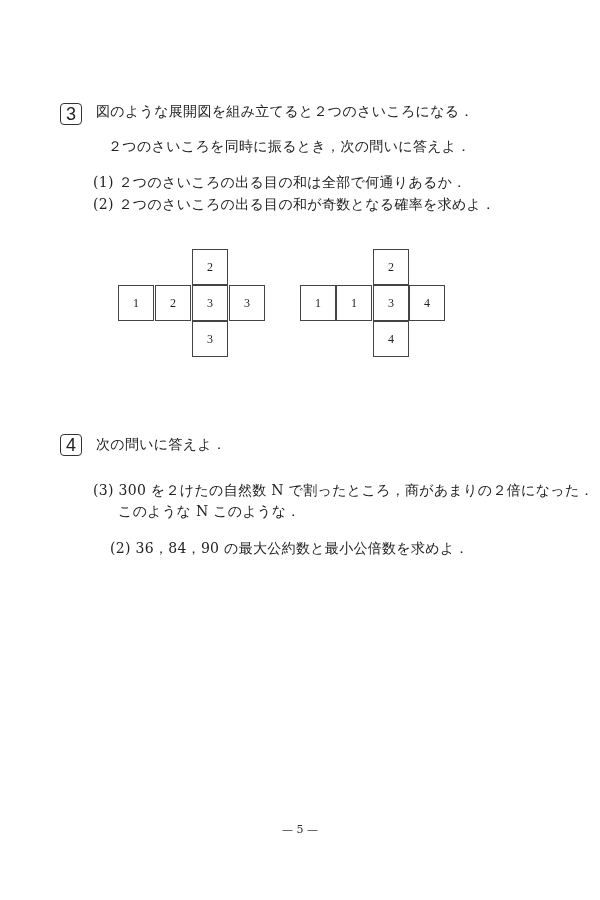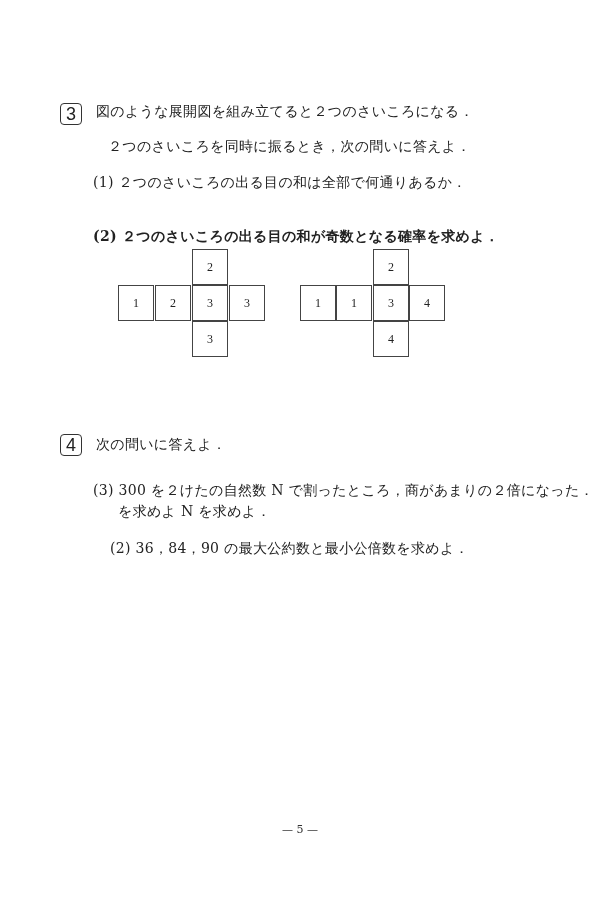--- a/index.html
+++ b/index.html
@@ -16,21 +16,21 @@
   .page-num { position: absolute; left: 0; width: 600px; top: 823px; text-align: center;
               font-size: 11px; color: #333; }
 </style>
 </head>
 <body>
 
 <div class="qnum" style="left:60px; top:103px;">3</div>
 <div class="line" style="left:96px; top:103px;">図のような展開図を組み立てると２つのさいころになる．</div>
 <div class="line" style="left:108px; top:126px;margin-top:12px;">２つのさいころを同時に振るとき，次の問いに答えよ．</div>
 <div class="line" style="left:93px; top:174px;">(1)  ２つのさいころの出る目の和は全部で何通りあるか．</div>
-<div class="line" style="left:93px; top:228px;font-weight:bold;">(2)  ２つのさいころの出る目の和が奇数となる確率を求めよ．</div>
+<div class="line" style="left:93px; top:196px;">(2)  ２つのさいころの出る目の和が奇数となる確率を求めよ．</div>
 
 <div class="net" style="left:118px; top:249px;">
   <div class="cell" style="left:74px; top:0;">2</div>
   <div class="cell" style="left:0; top:36px;">1</div>
   <div class="cell" style="left:37px; top:36px;">2</div>
   <div class="cell" style="left:74px; top:36px;">3</div>
   <div class="cell" style="left:111px; top:36px;">3</div>
   <div class="cell" style="left:74px; top:72px;">3</div>
 </div>
 
@@ -39,16 +39,16 @@
   <div class="cell" style="left:0; top:36px;">1</div>
   <div class="cell" style="left:36px; top:36px;">1</div>
   <div class="cell" style="left:73px; top:36px;">3</div>
   <div class="cell" style="left:109px; top:36px;">4</div>
   <div class="cell" style="left:73px; top:72px;">4</div>
 </div>
 
 <div class="qnum" style="left:60px; top:434px;">4</div>
 <div class="line" style="left:96px; top:436px;">次の問いに答えよ．</div>
 <div class="line" style="left:93px; top:482px;">(3)  300 を２けたの自然数 N で割ったところ，商があまりの２倍になった．</div>
-<div class="line" style="left:118px; top:503px;">を求めよ N を求めよ．</div>
+<div class="line" style="left:118px; top:503px;">このような N このような．</div>
 <div class="line" style="left:110px; top:540px;">(2)  36，84，90 の最大公約数と最小公倍数を求めよ．</div>
 
 <div class="page-num">— 5 —</div>
 
 </body></html>

